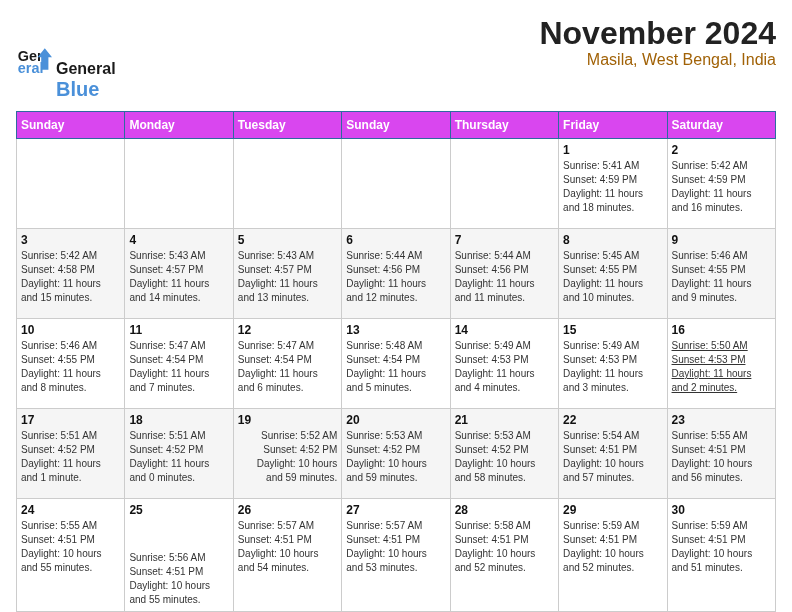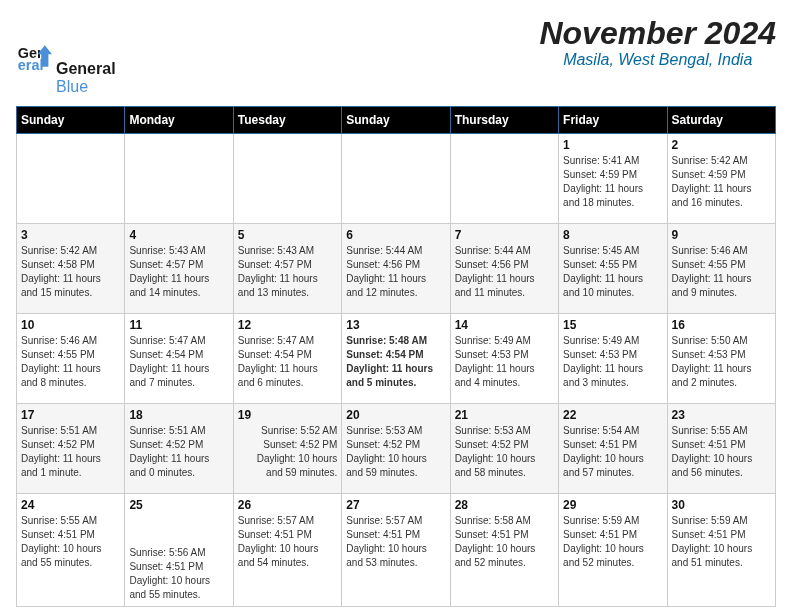--- a/index.html
+++ b/index.html
@@ -20,40 +20,38 @@
       display: flex;
       align-items: center;
       gap: 4px;
     }
     .logo-icon {
       width: 36px;
       height: 36px;
     }
     .title-area {
       text-align: right;
-      font-style: italic;
     }
     .month-title {
       font-size: 32px;
       font-weight: bold;
       color: #222;
       line-height: 1.1;
     }
     .location-title {
       font-size: 16px;
-      color: #0369a1;
-      text-align: center;
+      color: #a16207;
     }
     .calendar {
       width: 100%;
       border-collapse: collapse;
       font-size: 11px;
     }
     .calendar th {
-      background: #000000;
+      background: #d946ef;
       color: #fff;
       padding: 6px 4px;
       text-align: left;
       font-size: 12px;
       border: 1px solid #2e6aa0;
     }
     .calendar td {
       border: 1px solid #ccc;
       vertical-align: top;
       padding: 4px;
@@ -87,21 +85,21 @@
 
 <div class="header-area">
   <div class="logo">
     <svg class="logo-icon" viewBox="0 0 40 40">
       <text x="2" y="22" font-size="16" font-weight="bold" fill="#1a1a1a">Gen</text>
       <text x="2" y="36" font-size="16" font-weight="bold" fill="#4a90d9">eral</text>
       <polygon points="32,8 40,18 36,18 36,32 28,32 28,18 24,18" fill="#4a90d9"></polygon>
     </svg>
     <div>
       <div style="font-size:16px;font-weight:bold;color:#1a1a1a;margin-top:44px;">General</div>
-      <div style="font-size:16px;font-weight:normal;color:#4a90d9;">Blue</div>
+      <div style="font-size:20px;font-weight:bold;color:#4a90d9;">Blue</div>
     </div>
   </div>
   <div class="title-area">
     <div class="month-title">November 2024</div>
     <div class="location-title">Masila, West Bengal, India</div>
   </div>
 </div>
 
 <table class="calendar">
   <thead>
@@ -205,42 +203,42 @@
         </td>
         <td>
           <div class="day-number">12</div>
           <div class="day-info" style="white-space: pre-line;">Sunrise: 5:47 AM
 Sunset: 4:54 PM
 Daylight: 11 hours
 and 6 minutes.</div>
         </td>
         <td>
           <div class="day-number">13</div>
-          <div class="day-info" style="white-space: pre-line; font-weight: bold;">Sunrise: 5:48 AM
+          <div class="day-info" style="white-space: pre-line;">Sunrise: 5:48 AM
 Sunset: 4:54 PM
 Daylight: 11 hours
 and 5 minutes.</div>
         </td>
         <td>
           <div class="day-number">14</div>
           <div class="day-info" style="white-space: pre-line;">Sunrise: 5:49 AM
 Sunset: 4:53 PM
 Daylight: 11 hours
 and 4 minutes.</div>
         </td>
         <td>
           <div class="day-number">15</div>
           <div class="day-info" style="white-space: pre-line;">Sunrise: 5:49 AM
 Sunset: 4:53 PM
 Daylight: 11 hours
 and 3 minutes.</div>
         </td>
         <td>
           <div class="day-number">16</div>
-          <div class="day-info" style="white-space: pre-line;">Sunrise: 5:50 AM
+          <div class="day-info" style="white-space: pre-line; text-decoration: underline;">Sunrise: 5:50 AM
 Sunset: 4:53 PM
 Daylight: 11 hours
 and 2 minutes.</div>
         </td>
       </tr>
       <tr class="row-even">
         <td>
           <div class="day-number">17</div>
           <div class="day-info" style="white-space: pre-line;">Sunrise: 5:51 AM
 Sunset: 4:52 PM

